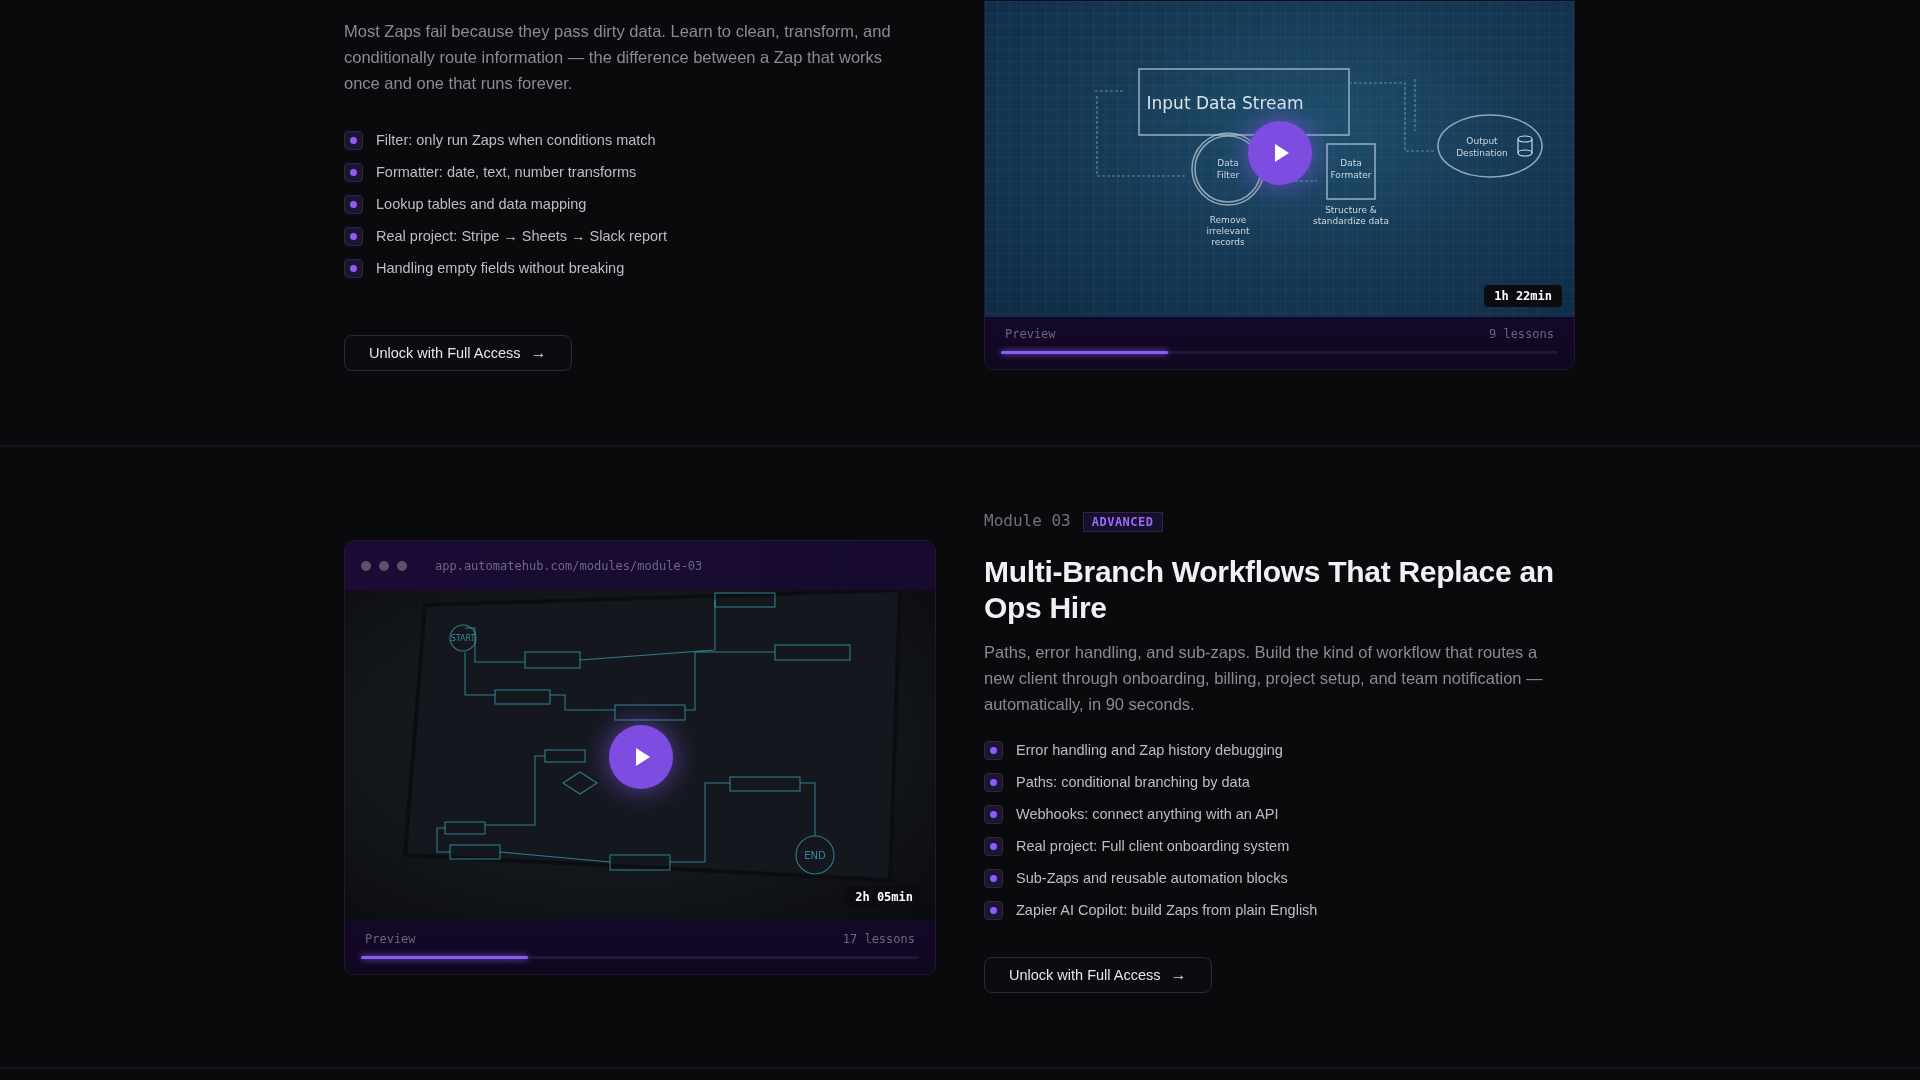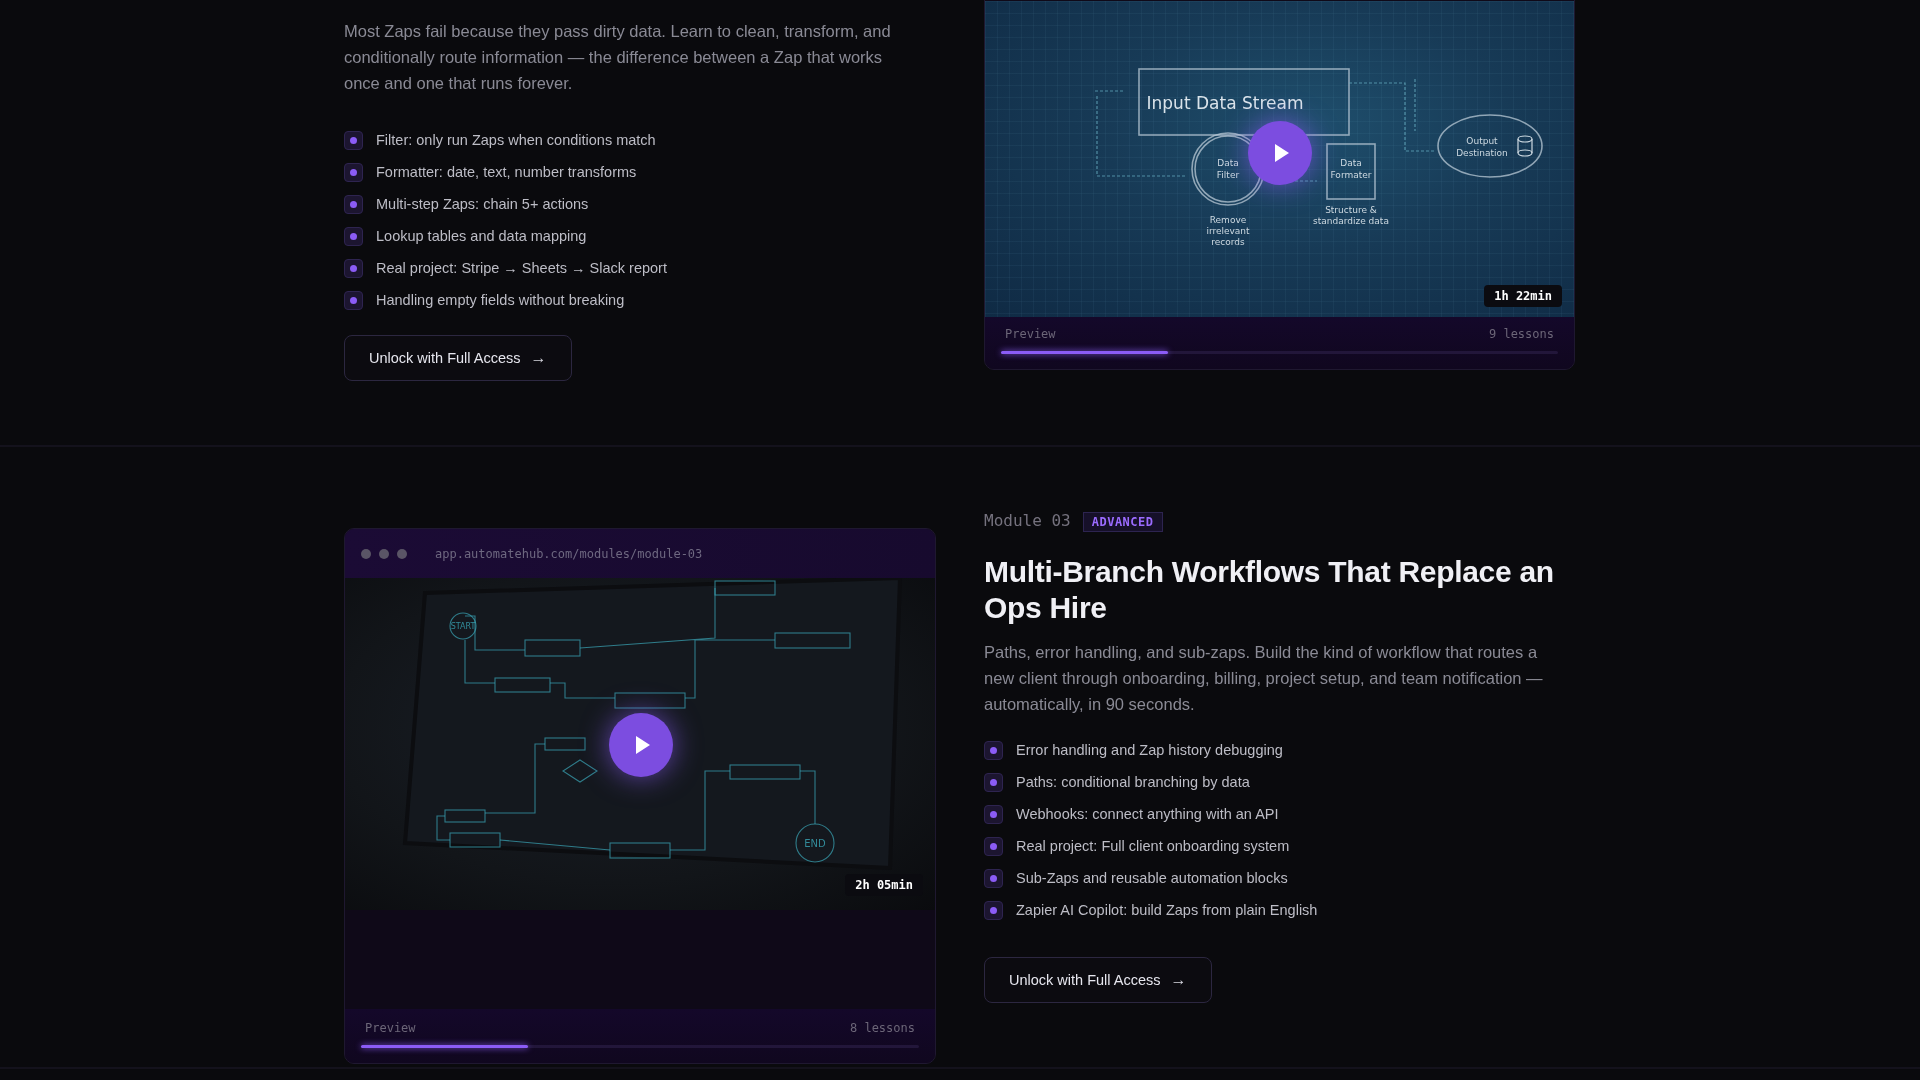--- a/index.html
+++ b/index.html
@@ -8,21 +8,21 @@
   .mono { font-family: "DejaVu Sans Mono", "Liberation Mono", monospace; }
   .divider { position: absolute; left: 0; width: 1920px; height: 2px; background: #14121c; }
 
   .col { position: absolute; }
   .desc { font-size: 16.5px; line-height: 26px; color: #8a8a95; }
   .features { list-style: none; }
   .features li { display: flex; align-items: center; height: 32px; font-size: 14.5px; color: #bdbdc6; }
   .bullet { width: 19px; height: 19px; border-radius: 4px; background: #1c1530; border: 1px solid #2e2450; display: flex; align-items: center; justify-content: center; margin-right: 13px; flex-shrink: 0; }
   .bullet::after { content: ""; width: 7px; height: 7px; border-radius: 50%; background: #8b5cf6; }
 
-  .btn { position: absolute; height: 46px; padding: 0 24px; border: 1px solid #2c2740; border-radius: 8px; background: #0c0b10; color: #e6e6ee; font-size: 14.5px; display: flex; align-items: center; gap: 10px; cursor: pointer; }
+  .btn { position: absolute; height: 36px; padding: 0 24px; border: 1px solid #2c2740; border-radius: 8px; background: #0c0b10; color: #e6e6ee; font-size: 14.5px; display: flex; align-items: center; gap: 10px; cursor: pointer; }
   .btn .arrow { font-size: 16px; color: #d6d6de; }
 
   .card { position: absolute; border-radius: 10px; overflow: hidden; border: 1px solid #1f1830; background: #0f0918; }
   .card-footer { position: absolute; left: 0; right: 0; bottom: 0; background: linear-gradient(180deg,#14082a,#10071f); }
   .footer-row { display: flex; justify-content: space-between; padding: 0 20px; font-size: 12px; color: #6c6678; }
   .progress { margin: 0 16px; height: 3px; background: #22163a; border-radius: 2px; position: relative; }
   .progress-fill { position: absolute; left: 0; top: 0; height: 3px; background: #8b5cf6; border-radius: 2px; box-shadow: 0 0 6px #8b5cf6; }
 
   .play { position: absolute; width: 64px; height: 64px; border-radius: 50%; background: #7c4de0; box-shadow: 0 0 28px rgba(139,92,246,0.65); display: flex; align-items: center; justify-content: center; cursor: pointer; }
   .play::after { content: ""; border-left: 14px solid #fff; border-top: 9px solid transparent; border-bottom: 9px solid transparent; margin-left: 4px; }
@@ -48,24 +48,20 @@
 <div class="col" style="left:344px; top:18px; width:570px;">
   <p class="desc">Most Zaps fail because they pass dirty data. Learn to clean, transform, and conditionally route information — the difference between a Zap that works once and one that runs forever.</p>
   <ul class="features" style="margin-top:28px;">
     <li>
         <span class="bullet"></span>
         <span>Filter: only run Zaps when conditions match</span>
       </li>
     <li>
         <span class="bullet"></span>
         <span>Formatter: date, text, number transforms</span>
-      </li>
-    <li>
-        <span class="bullet"></span>
-        <span>Multi-step Zaps: chain 5+ actions</span>
       </li>
     <li>
         <span class="bullet"></span>
         <span>Lookup tables and data mapping</span>
       </li>
     <li>
         <span class="bullet"></span>
         <span>Real project: Stripe → Sheets → Slack report</span>
       </li>
     <li>
@@ -129,21 +125,21 @@
       <span>9 lessons</span>
     </div>
     <div class="progress" style="margin-top:10px;">
       <div class="progress-fill" style="width:30%;"></div>
     </div>
   </div>
 </div>
 
 <div class="divider" style="top:445px;"></div>
 
-<div class="card" style="left:344px; top:528px; width:592px; height:536px;text-align:center;">
+<div class="card" style="left:344px; top:540px; width:592px; height:435px;text-align:center;">
   <div class="browser-bar">
     <span class="dot"></span>
     <span class="dot"></span>
     <span class="dot"></span>
     <span class="url mono">app.automatehub.com/modules/module-03</span>
   </div>
   <div class="thumb2">
     <svg width="592" height="332" style="position:absolute;left:0;top:0;">
       <polygon points="80,15 555,0 545,290 60,265" fill="#14181e" stroke="#0c0d10" stroke-width="4"></polygon>
       <g stroke="#3aa7b8" stroke-opacity="0.7" fill="none" stroke-width="1.1">
@@ -166,21 +162,21 @@
         <text x="118" y="51">START</text>
         <text x="470" y="269" font-size="10">END</text>
       </g>
     </svg>
     <div class="play" style="left:264px; top:135px;"></div>
     <div class="duration mono" style="right:12px; bottom:14px;">2h 05min</div>
   </div>
   <div class="card-footer" style="height:54px;">
     <div class="footer-row mono" style="margin-top:12px;">
       <span>Preview</span>
-      <span>8 lessons</span>
+      <span>17 lessons</span>
     </div>
     <div class="progress" style="margin-top:10px;">
       <div class="progress-fill" style="width:30%;"></div>
     </div>
   </div>
 </div>
 
 <div class="col" style="left:984px; top:511px; width:580px;">
   <div>
     <span class="module-label mono">Module 03</span><span class="badge mono">ADVANCED</span>

